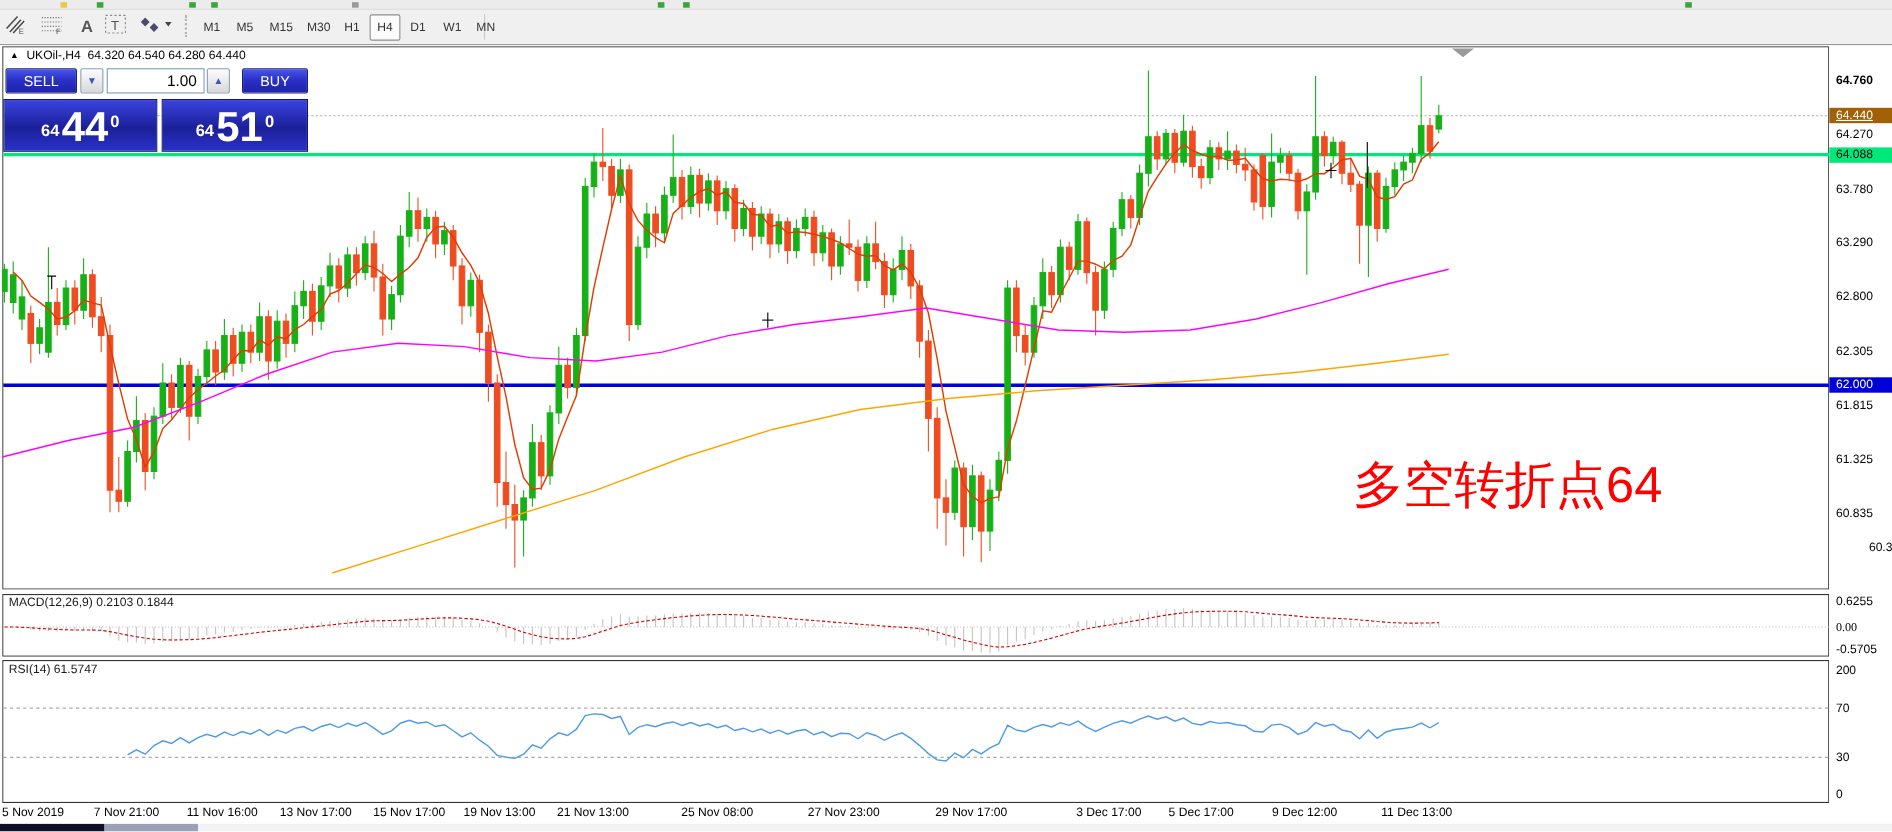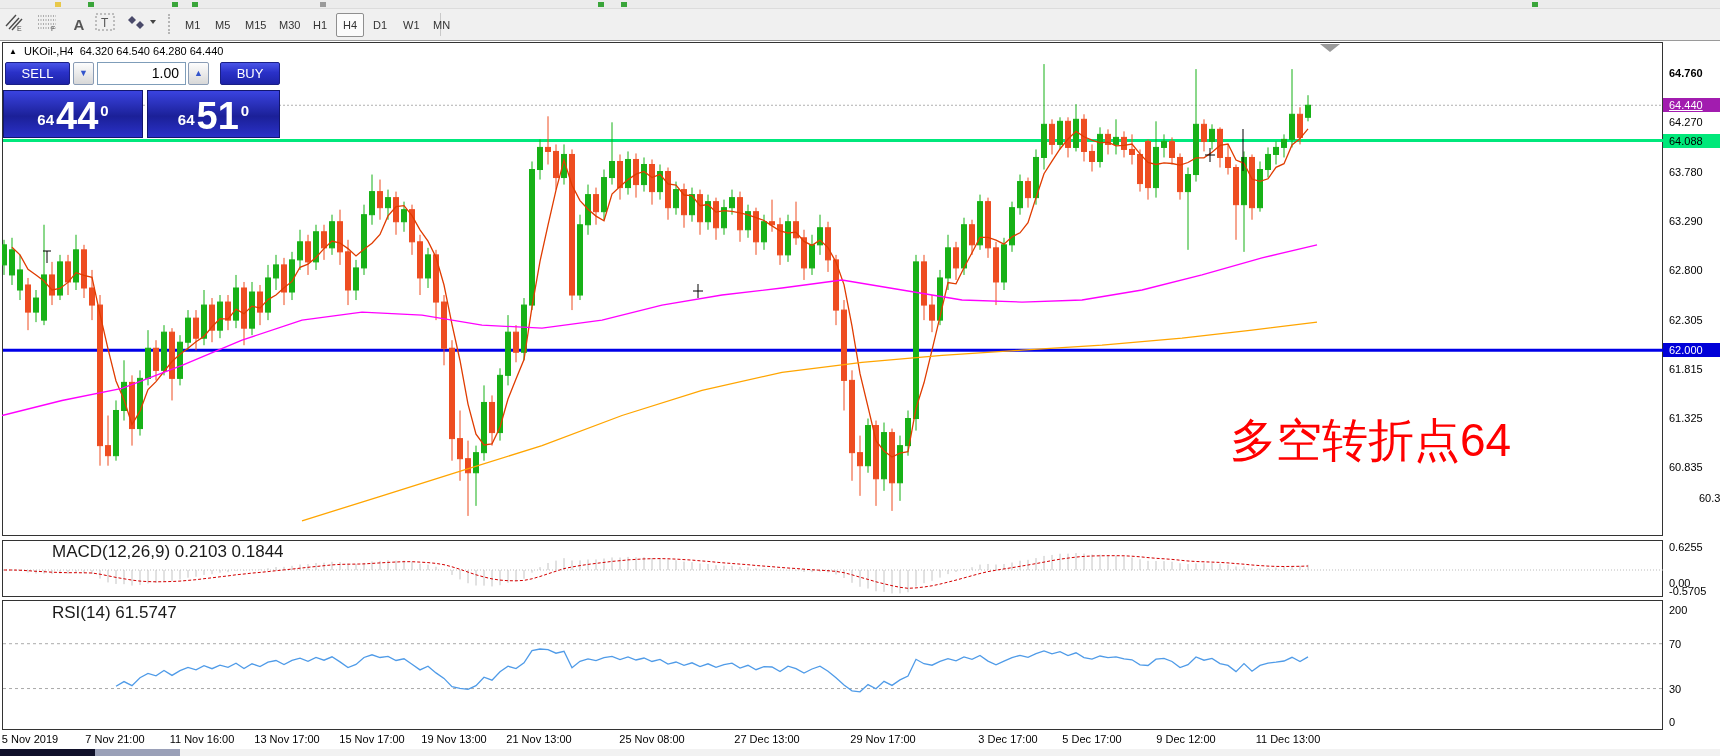--- a/index.html
+++ b/index.html
@@ -33,21 +33,21 @@
         color:#3355cc;font-size:9px;text-align:center;line-height:21px;border-radius:2px;}
   #vol{position:absolute;left:92px;top:0;width:89px;height:23px;border:1px solid #7f9db9;background:#fff;box-sizing:border-box;
        font-size:14px;text-align:right;padding-right:6px;line-height:21px;color:#000;}
   .bigpx{position:absolute;top:28px;height:48px;color:#fff;
          background:linear-gradient(180deg,#3a43e0,#1b2098 55%,#2a31c8);border:1px solid #12166e;box-sizing:border-box;
          display:flex;align-items:flex-end;justify-content:center;padding-bottom:4px;}
   .bigpx .sub{font-size:15px;font-weight:bold;line-height:26px;margin-right:2px;}
   .bigpx .main{font-size:38px;font-weight:bold;line-height:34px;}
   .bigpx .sup{font-size:15px;font-weight:bold;line-height:44px;vertical-align:top;margin-left:2px;}
   
-  .indlabel{position:absolute;font-size:17px;color:#1a1a1a;white-space:nowrap;margin-left:44px;}
+  .indlabel{position:absolute;font-size:11px;color:#1a1a1a;white-space:nowrap;}
   
   #anno{position:absolute;left:1230px;top:410px;font-size:46px;font-weight:500;white-space:nowrap;font-family:"Liberation Sans",sans-serif;}
   
   #taxis{position:absolute;left:2px;top:732px;width:1661px;height:16px;font-size:11px;color:#000;}
   .tlab{position:absolute;top:1px;transform:translateX(-50%);white-space:nowrap;}
   
   #sbar{position:absolute;left:0;top:748px;width:1720px;height:8px;background:#f2f2f2;border-top:1px solid #ffffff;}
   .sseg{position:absolute;top:0;height:8px;}
 </style>
 </head>
@@ -633,25 +633,25 @@
       <div class="tick" style="top: 31.126px; font-weight: bold;">64.760</div>
       <div class="tick" style="top: 80.3252px;">64.270</div>
       <div class="tick" style="top: 129.524px;">63.780</div>
       <div class="tick" style="top: 178.724px;">63.290</div>
       <div class="tick" style="top: 227.923px;">62.800</div>
       <div class="tick" style="top: 277.624px;">62.305</div>
       <div class="tick" style="top: 326.823px;">61.815</div>
       <div class="tick" style="top: 376.022px;">61.325</div>
       <div class="tick" style="top: 425.222px;">60.835</div>
       <div class="tick" style="top: 456px; padding-left: 30px;">60.345</div>
-      <div class="badge" style="top: 63.2561px; background: #a21caf; color: rgb(255, 255, 255); text-decoration: underline;">64.440</div>
+      <div class="badge" style="top: 63.2561px; background: #a16207; color: rgb(255, 255, 255); text-decoration: underline;">64.440</div>
       <div class="badge" style="top: 98.5992px; background: rgb(0, 232, 122); color: rgb(0, 0, 0);">64.088</div>
       <div class="badge" style="top: 308.248px; background: rgb(0, 0, 216); color: rgb(255, 255, 255);">62.000</div>
       <div class="tick" style="top: 505.005px;">0.6255</div>
-      <div class="tick" style="top: 541px;">0.00</div>
+      <div class="tick" style="top: 529px; font-family: Liberation Serif, serif;">0.00</div>
       <div class="tick" style="top: 548.987px;">-0.5705</div>
       <div class="tick" style="top: 568.086px;">200</div>
       <div class="tick" style="top: 601.707px;">70</div>
       <div class="tick" style="top: 646.534px;">30</div>
       <div class="tick" style="top: 680.155px;">0</div>
     </div>
 
   <div id="hdr">
     <span class="tri">▲</span>
     <span>UKOil-,H4</span>&nbsp;
@@ -687,21 +687,21 @@
 
   <div id="taxis">
       <div class="tlab" style="left: 28px;">5 Nov 2019</div>
       <div class="tlab" style="left: 113px;">7 Nov 21:00</div>
       <div class="tlab" style="left: 200px;">11 Nov 16:00</div>
       <div class="tlab" style="left: 285px;">13 Nov 17:00</div>
       <div class="tlab" style="left: 370px;">15 Nov 17:00</div>
       <div class="tlab" style="left: 452px;">19 Nov 13:00</div>
       <div class="tlab" style="left: 537px;">21 Nov 13:00</div>
       <div class="tlab" style="left: 650px;">25 Nov 08:00</div>
-      <div class="tlab" style="left: 765px;">27 Dec 13:00</div>
+      <div class="tlab" style="left: 765px;">27 Nov 23:00</div>
       <div class="tlab" style="left: 881px;">29 Nov 17:00</div>
       <div class="tlab" style="left: 978px; margin-left: 28px;">3 Dec 17:00</div>
       <div class="tlab" style="left: 1090px;">5 Dec 17:00</div>
       <div class="tlab" style="left: 1184px;">9 Dec 12:00</div>
       <div class="tlab" style="left: 1286px;">11 Dec 13:00</div>
     </div>
 
   <div id="sbar">
       <div class="sseg" style="left: 0px; width: 95px; background: rgb(16, 16, 42);"></div>
       <div class="sseg" style="left: 95px; width: 85px; background: rgb(154, 160, 184);"></div>

